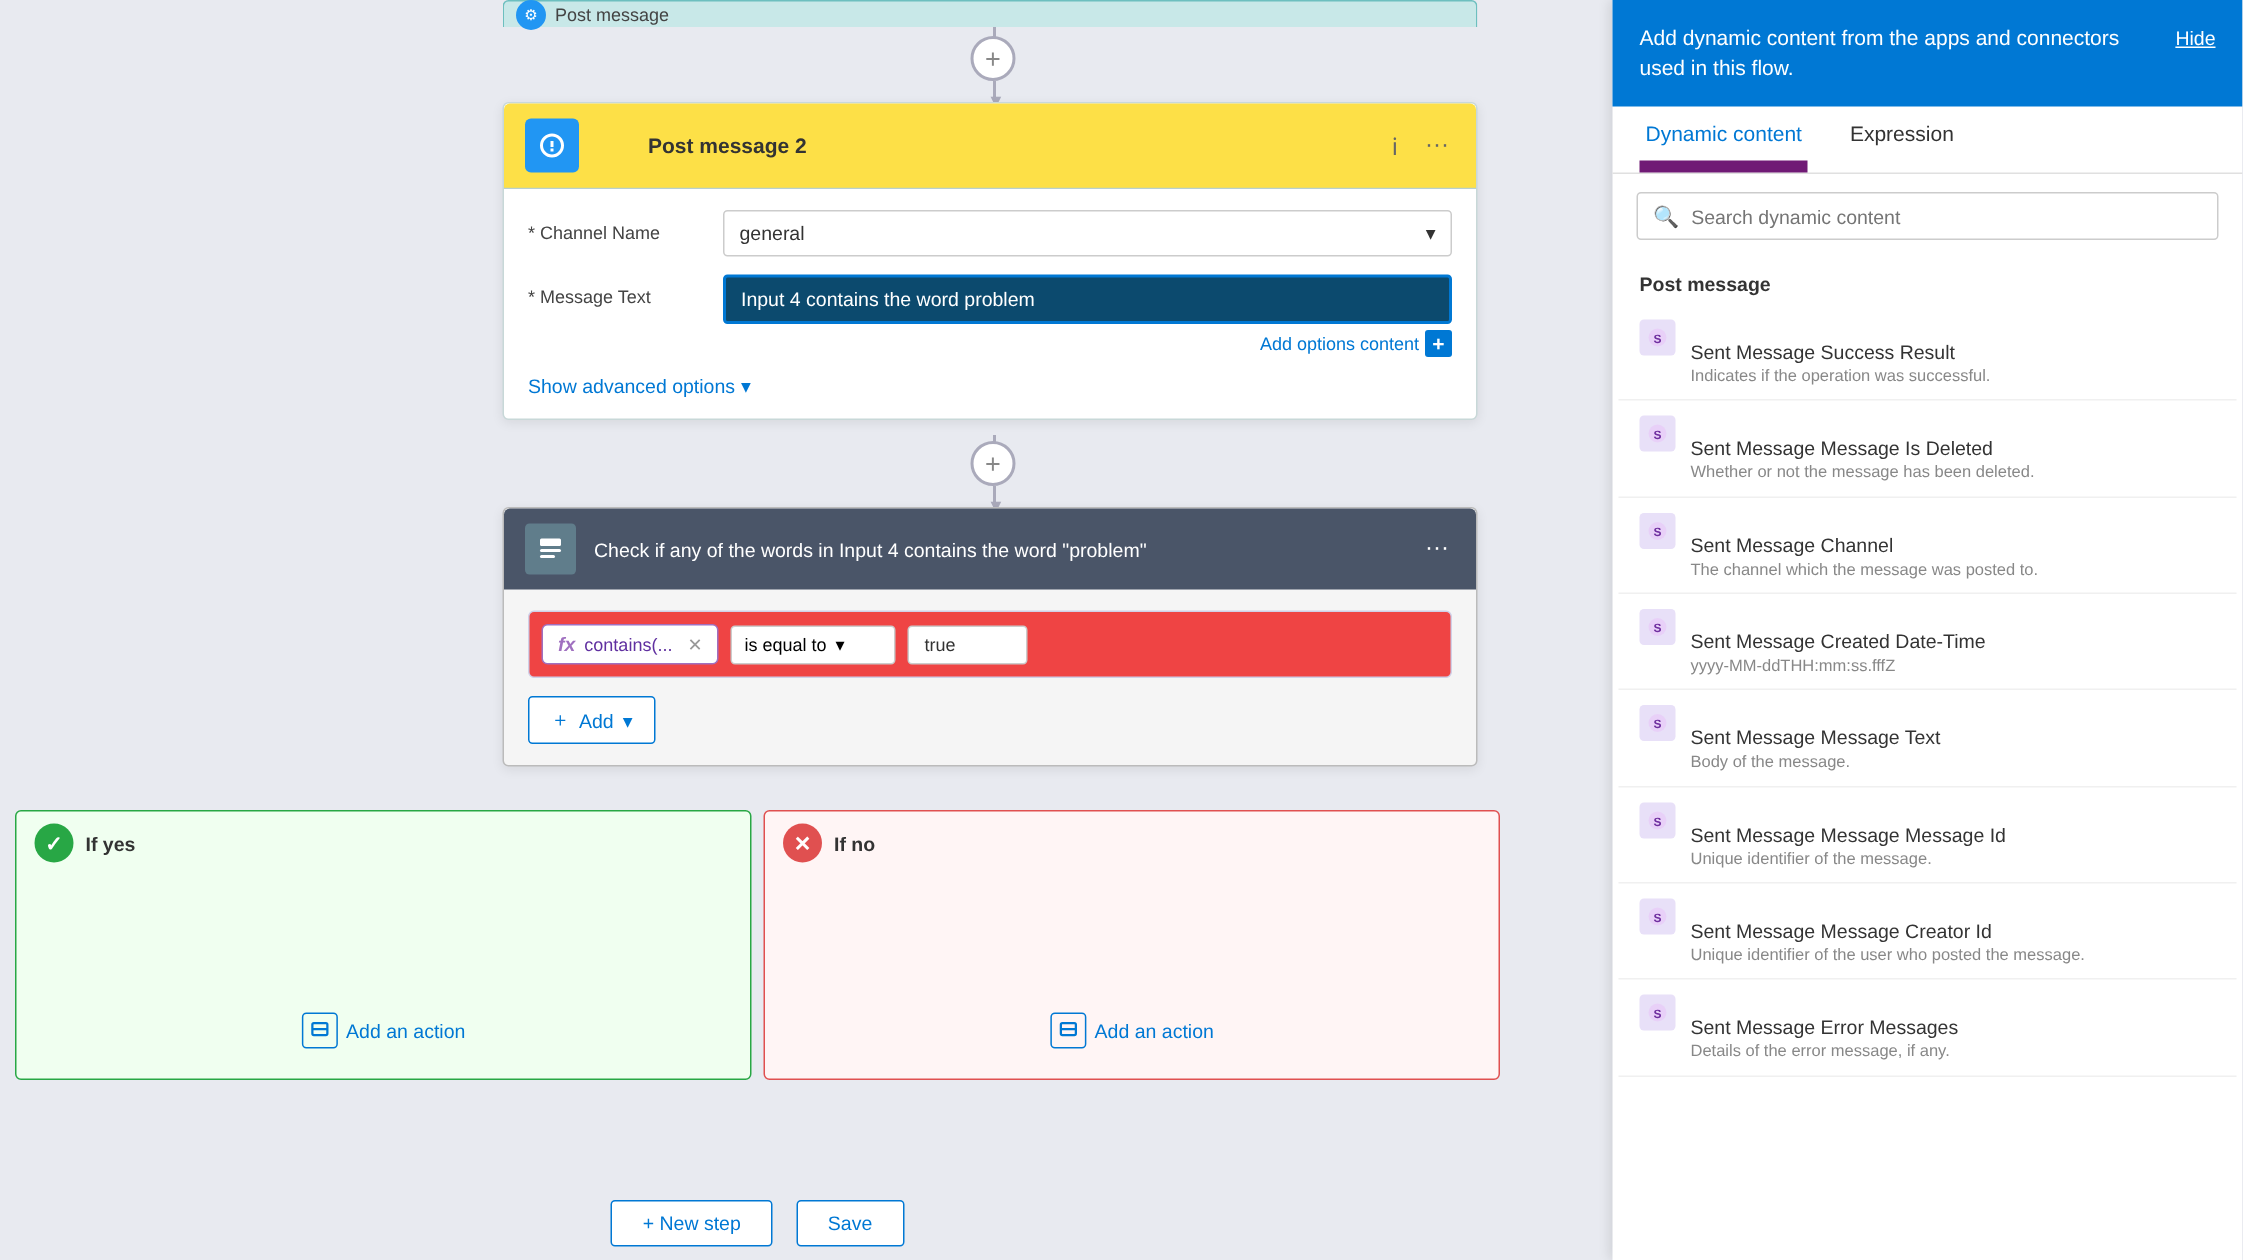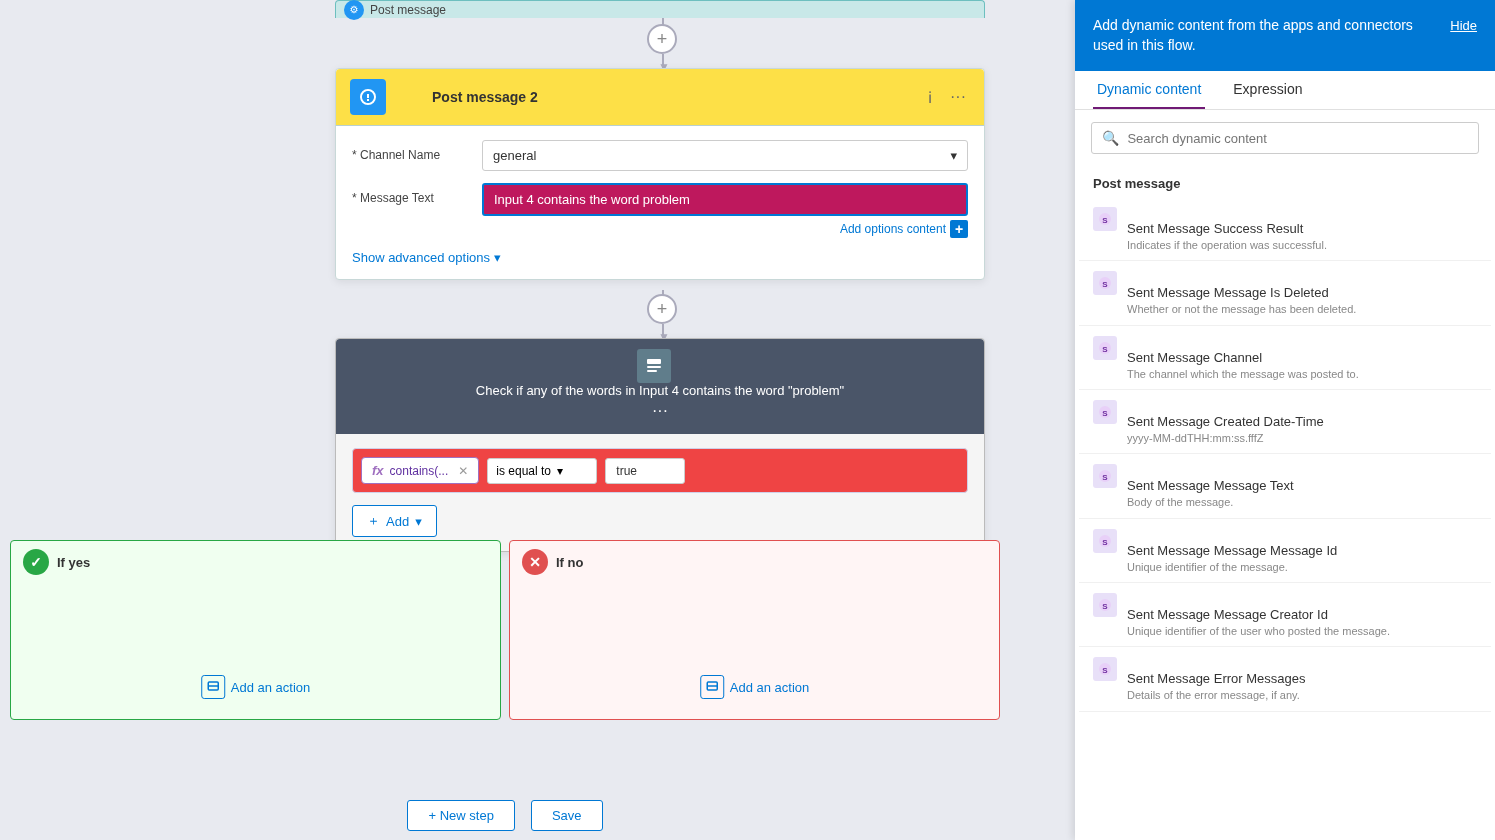--- a/index.html
+++ b/index.html
@@ -138,21 +138,21 @@
       cursor: pointer;
     }
 
     .text-input-selected {
       width: 100%;
       border: 2px solid #0078d4;
       border-radius: 3px;
       padding: 7px 10px;
       font-size: 13px;
       color: white;
-      background: #be185d;
+      background: #0c4a6e;
       outline: none;
     }
 
     .add-dynamic-content {
       display: flex;
       justify-content: flex-end;
       align-items: center;
       margin-top: 4px;
       font-size: 12px;
       color: #0078d4;
@@ -190,21 +190,20 @@
       border: 1.5px solid #bbb;
       border-radius: 4px;
     }
 
     .condition-header {
       display: flex;
       align-items: center;
       padding: 10px 14px;
       background: #4a5568;
       border-radius: 4px 4px 0 0;
-      flex-direction: column;
     }
 
     .condition-title {
       font-size: 13px;
       color: white;
       flex: 1;
     }
 
     .condition-body {
       padding: 14px 16px;
@@ -466,21 +465,21 @@
       padding: 10px 4px;
       margin-right: 24px;
       font-size: 14px;
       cursor: pointer;
       color: #333;
       border-bottom: 2px solid transparent;
     }
 
     .tab.active {
       color: #0078d4;
-      border-bottom: 2px solid #701a75;
+      border-bottom: 8px solid #701a75;
     }
 
     .search-box {
       margin: 12px 16px;
       display: flex;
       align-items: center;
       border: 1.5px solid #ccc;
       border-radius: 3px;
       padding: 7px 10px;
       gap: 8px;

